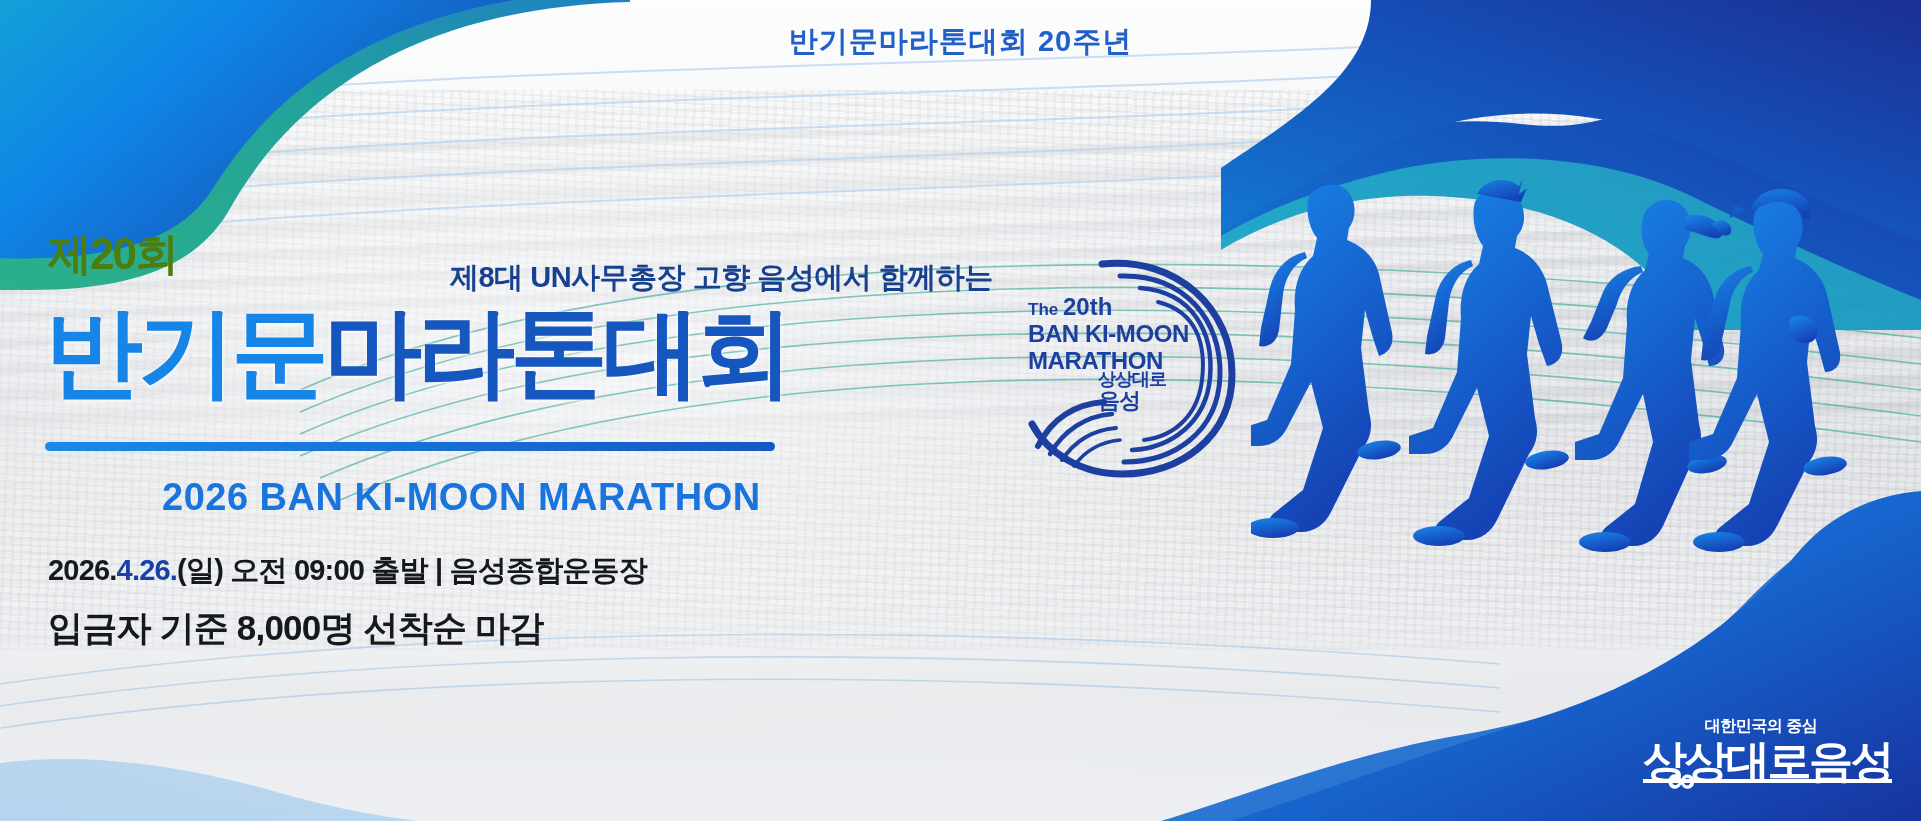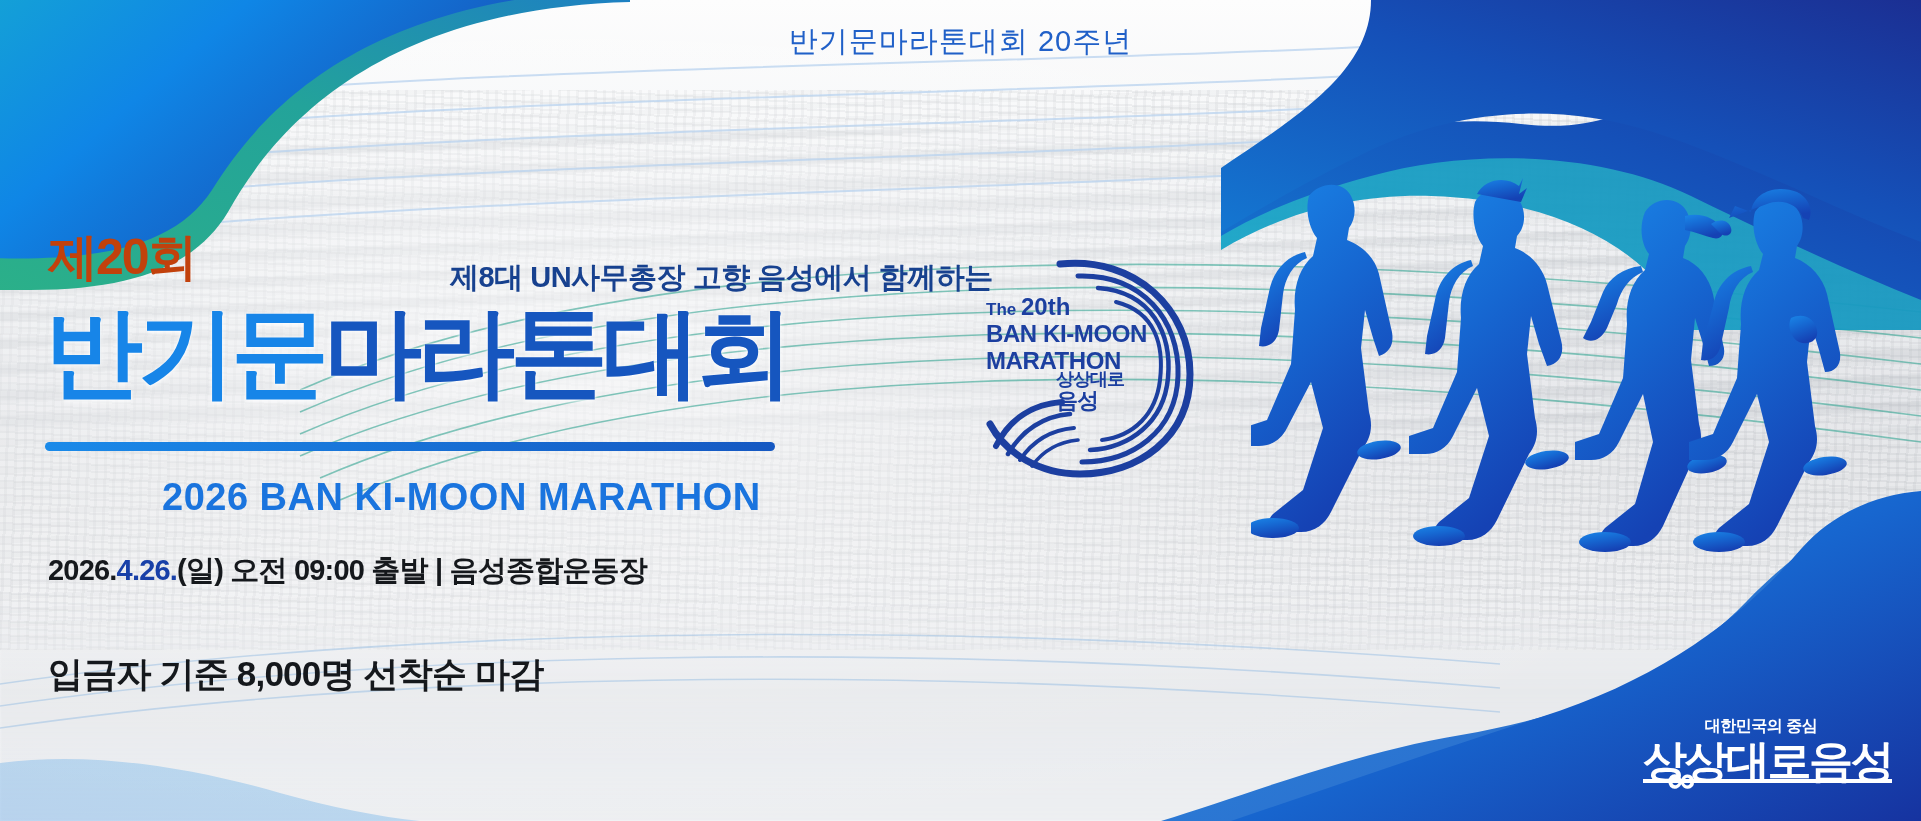--- a/index.html
+++ b/index.html
@@ -92,34 +92,34 @@
   .bl-wave { left:0; bottom:0; }
 
   
   .top-headline {
     position: absolute;
     top: 22px;
     left: 0;
     width: 100%;
     text-align: center;
     font-size: 29px;
-    font-weight: 400;
+    font-weight: 700;
     letter-spacing: 1px;
     color: #2060c8;
     white-space: nowrap;
   }
 
   
   .headline-no {
     position: absolute;
     left: 48px;
     top: 232px;
-    font-size: 50px;
+    font-size: 44px;
     font-weight: 800;
-    color: #c2410c;
+    color: #4d7c0f;
     letter-spacing: -2px;
     line-height: 1;
   }
   .subline {
     position: absolute;
     left: 450px;
     top: 258px;
     font-size: 29px;
     font-weight: 700;
     color: #17418f;
@@ -175,27 +175,26 @@
   .info-1 .hl { color: #1840a8; font-weight: 800; }
   .info-2 {
     position: absolute;
     left: 48px;
     top: 605px;
     font-size: 35px;
     font-weight: 700;
     color: #15181c;
     letter-spacing: -0.8px;
     white-space: nowrap;
-    margin-top: 46px;
   }
 
   
   .emblem {
     position: absolute;
-    left: 974px;
+    left: 1016px;
     top: 248px;
     width: 230px;
     height: 235px;
   }
   .emblem-text {
     position: absolute;
     left: 12px;
     top: 46px;
     line-height: 1.12;
     color: #1c3fa0;

